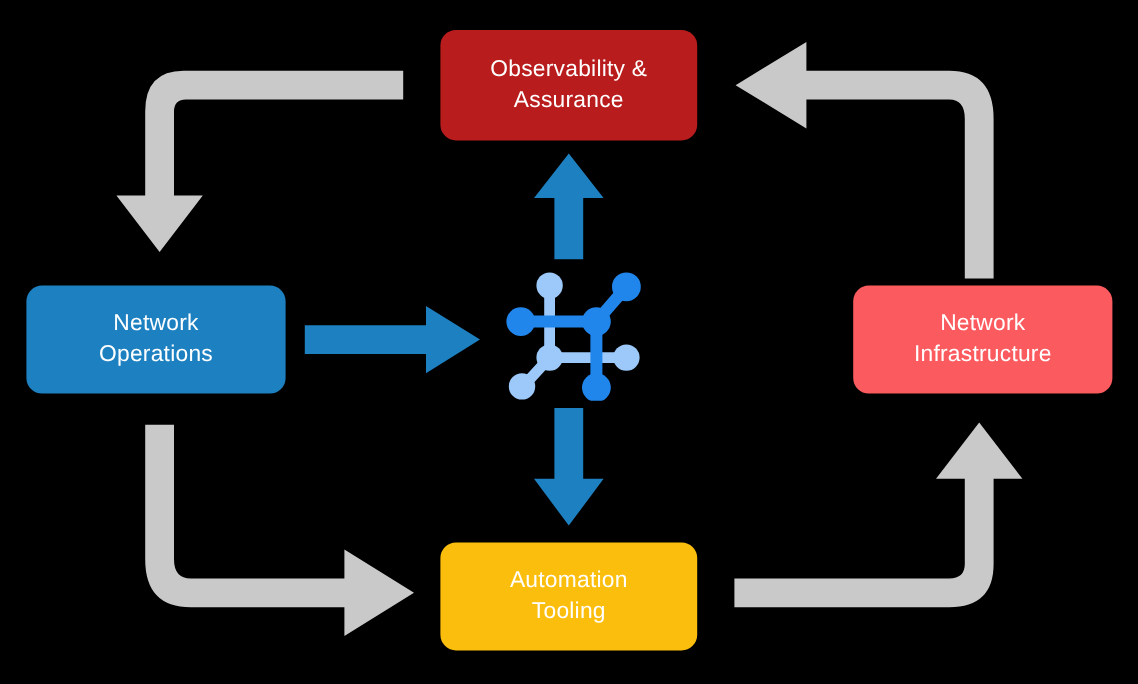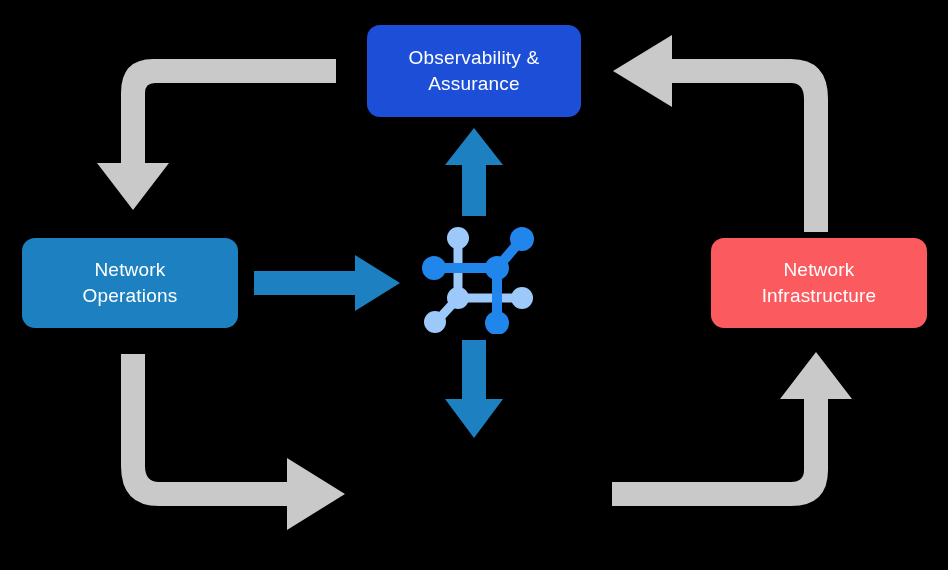--- a/index.html
+++ b/index.html
@@ -117,29 +117,33 @@
     </g>
 
     <g fill="#2186EB">
       <circle cx="14" cy="46" r="12"></circle>
       <circle cx="77" cy="46" r="12"></circle>
       <circle cx="102" cy="17" r="12"></circle>
       <circle cx="77" cy="101" r="12"></circle>
     </g>
   </svg>
 
-  <div class="node-box" id="box-observability" style="background:#1d4ed8">
+  <div class="node-box" id="box-observability" style="background:#b91c1c">
     <span>Observability &amp;
 Assurance</span>
   </div>
 
   <div class="node-box" id="box-network-operations" style="background:#1D80C0">
     <span>Network
 Operations</span>
   </div>
 
   <div class="node-box" id="box-network-infrastructure" style="background:#FB5A5E">
     <span>Network
 Infrastructure</span>
   </div>
 
+  <div class="node-box" id="box-automation-tooling" style="background:#FCBE0D">
+    <span>Automation
+Tooling</span>
+  </div>
 
 </div>
 
 </body></html>

